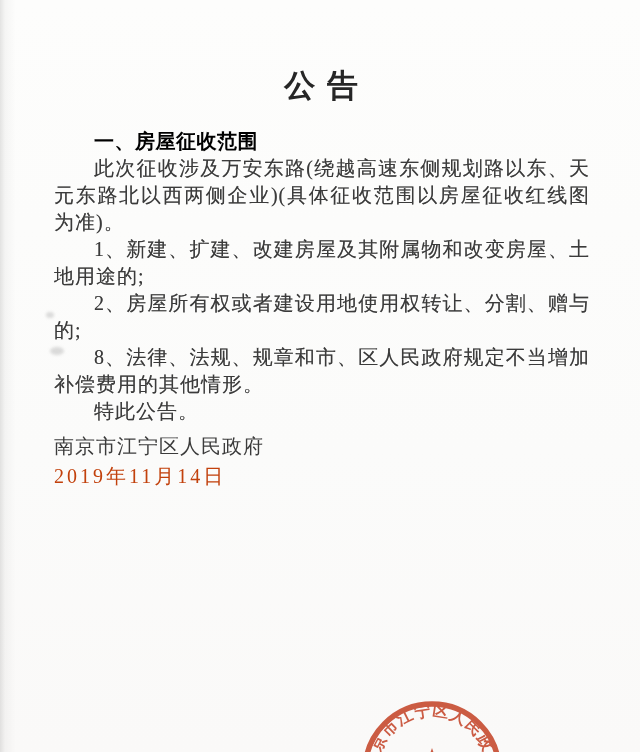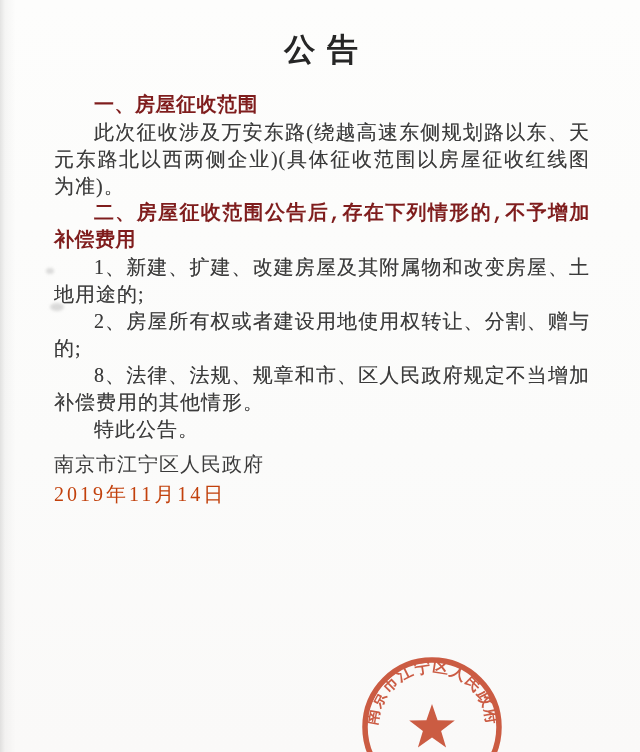--- a/index.html
+++ b/index.html
@@ -9,45 +9,46 @@
     background:
       linear-gradient(90deg, rgba(0,0,0,0.10) 0px, rgba(0,0,0,0.03) 5px, rgba(0,0,0,0.0) 16px),
       linear-gradient(180deg, #fdfdfc 0%, #fbfbfa 60%, #faf9f8 100%);
     font-family: "Liberation Serif", "DejaVu Serif", serif;
     position: relative;
   }
   .page {
     position: relative;
     width: 640px; height: 557px;
     box-sizing: border-box;
-    padding: 22px 50px 0 54px;
+    padding: 14px 50px 0 54px;
     color: #3b3b3b;
+    margin-top: 44px;
   }
   .doc-title {
     margin: 6px 0 20px 0;
     text-align: center;
     font-size: 31px;
     font-weight: bold;
     color: #262626;
     letter-spacing: 2px;
     line-height: 44px;
   }
   p.line {
     margin: 0;
     font-size: 20px;
     line-height: 27px;
     letter-spacing: 1px;
     text-align: justify;
     text-indent: 2em;
     text-shadow: 0 0 0.6px rgba(70,70,70,0.55);
   }
   p.heading {
-    font-family: Liberation Mono, monospace;
+    font-family: Liberation Sans, sans-serif;
     font-weight: bold;
-    color: #7f1d1d;
+    color: #000000;
     text-shadow: none;
     letter-spacing: 0.5px;
   }
   p.attachment {
     margin-top: 24px;
     padding-left: 5em;
     text-indent: -3em;
   }
   .signature-block {
     margin-top: 6px;
@@ -88,21 +89,20 @@
 </style>
 </head>
 <body>
 
 <div class="page">
 
   <h1 class="doc-title">公 告</h1>
 
   <p class="line heading">一、房屋征收范围</p>
   <p class="line body">此次征收涉及万安东路(绕越高速东侧规划路以东、天元东路北以西两侧企业)(具体征收范围以房屋征收红线图为准)。</p>
-  <p class="line heading">二、房屋征收范围公告后,存在下列情形的,不予增加补偿费用</p>
   <p class="line body">1、新建、扩建、改建房屋及其附属物和改变房屋、土地用途的;</p>
   <p class="line body">2、房屋所有权或者建设用地使用权转让、分割、赠与的;</p>
   <p class="line body">8、法律、法规、规章和市、区人民政府规定不当增加补偿费用的其他情形。</p>
   <p class="line body">特此公告。</p>
 
 
   <div class="signature-block">
     <div class="sig-org">南京市江宁区人民政府</div>
     <div class="sig-date">2019年11月14日</div>
   </div>

